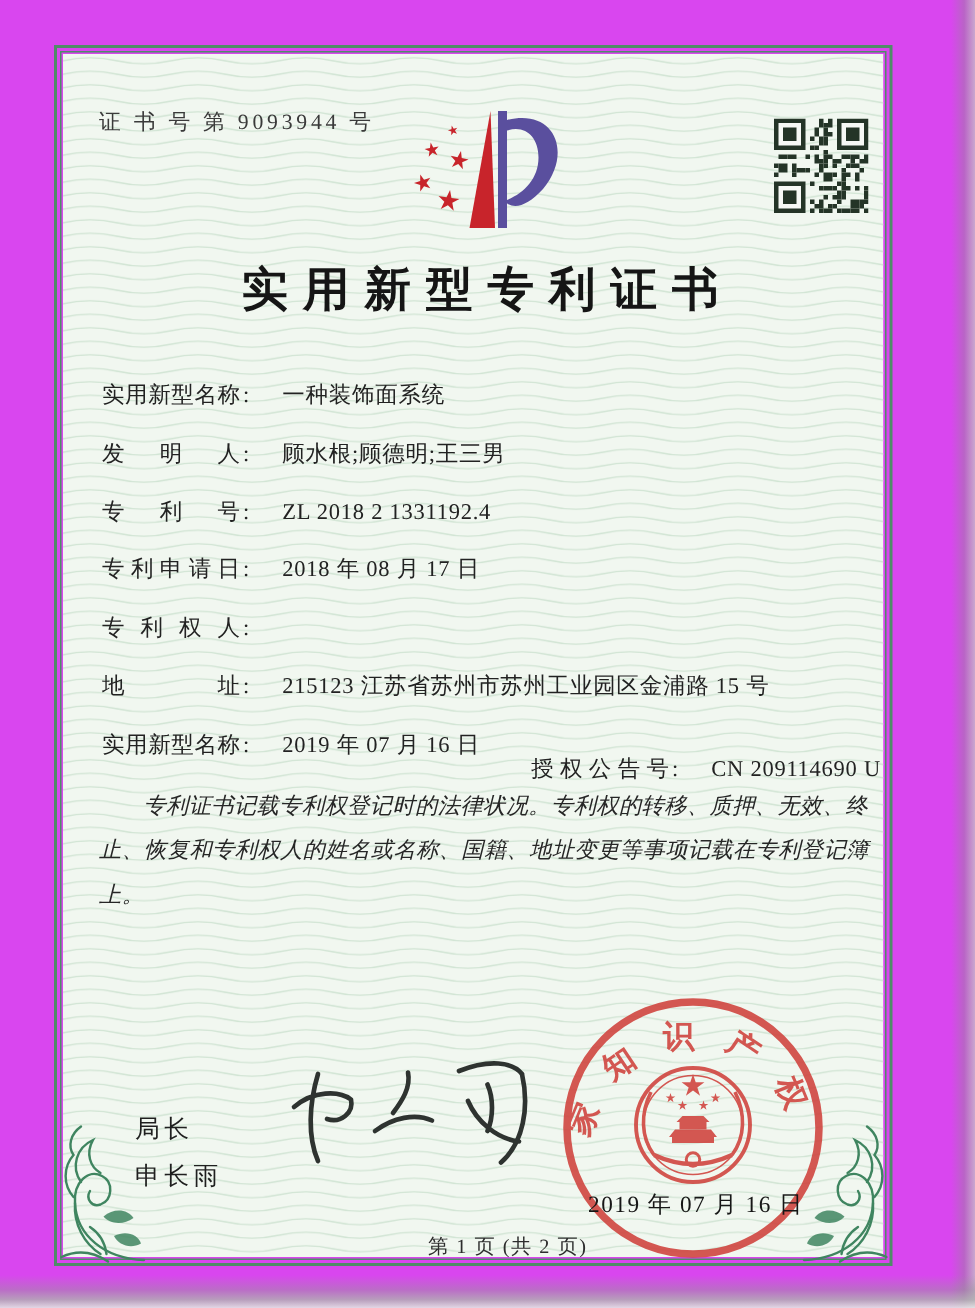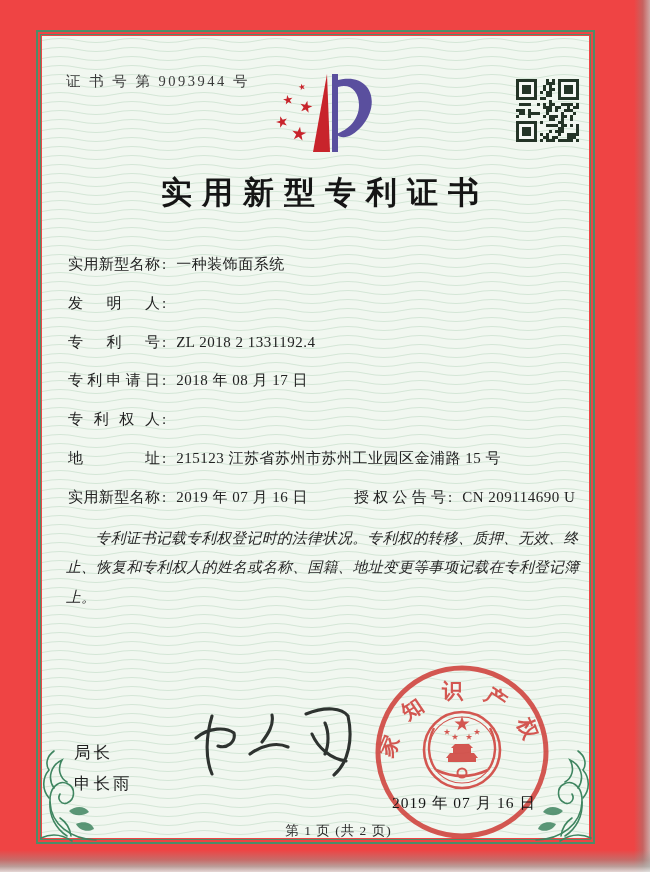--- a/index.html
+++ b/index.html
@@ -1,38 +1,38 @@
 <!DOCTYPE html>
 <html style="--border-green: #4f8c68; --texture-green: #cfe3d2; --texture-bg: #f1f7f0; --seal-red: #d0413c; --logo-red: #c8242b; --logo-purple: #5a4f9e; --qr-dark: #243427; --ornament-green: #3f8560;"><head>
 <meta charset="utf-8">
 <style>
   html,body{margin:0;padding:0;background:#eceeec;}
-  #stage{position:relative;width:650px;height:872px;background:#ef4444;overflow:hidden;
+  #stage{position:relative;width:650px;height:872px;background:#d946ef;overflow:hidden;
          font-family:"Liberation Serif","DejaVu Serif",serif;color:#2b2b2b;}
   
   .frame{position:absolute;left:36px;top:30px;width:559px;height:814px;
          border:2px solid var(--border-green);box-sizing:border-box;}
   .frame-inner{position:absolute;inset:2px;border:1px solid var(--border-green);}
   .texture{position:absolute;inset:4px;}
   
   .abs{position:absolute;}
   .cert-no{left:66px;top:72px;font-size:14.5px;letter-spacing:2.5px;color:#3a3a3a;}
   .title{left:0;right:0;top:172px;text-align:center;font-size:31px;font-weight:700;
          letter-spacing:10px;color:#151515;}
   .fields{left:68px;top:254px;width:522px;}
   .field-row{height:38.8px;display:flex;align-items:flex-start;position:relative;
              font-size:15px;line-height:20px;}
   .f-label{display:inline-block;width:92px;text-align-last:justify;text-align:justify;color:#222;}
   .f-colon{margin:0 10px 0 2px;color:#222;}
-  .f-value{color:#222;letter-spacing:0.5px;}
-  .auth-second{position:absolute;left:286px;top:0;display:flex;align-items:flex-start;}
+  .f-value{color:#222;letter-spacing:0.5px;margin-left:12px;}
+  .auth-second{position:absolute;left:286px;top:16px;display:flex;align-items:flex-start;}
   .body-text{left:66px;top:524px;width:520px;font-size:14.8px;line-height:29.4px;
              font-style:italic;color:#262626;letter-spacing:0.3px;}
   .body-text p{margin:0;text-indent:2em;}
-  .signoff{left:74px;top:737px;font-size:16.5px;line-height:31px;letter-spacing:3px;color:#1f1f1f;}
+  .signoff{left:90px;top:737px;font-size:16.5px;line-height:31px;letter-spacing:3px;color:#1f1f1f;}
   .seal-date{left:392px;top:793px;font-size:15.5px;letter-spacing:1px;color:#161616;z-index:6;}
   .footer{left:0;right:0;top:822px;text-align:center;font-size:13.5px;color:#2d2d2d;letter-spacing:1px;margin-left:27px;}
   
   .orn path{stroke:var(--ornament-green);fill:none;stroke-width:1.6;stroke-linecap:round;}
   .orn .leaf{fill:var(--ornament-green);stroke:none;opacity:.85;}
   .sig path{stroke:#2e3330;fill:none;stroke-width:3.1;stroke-linecap:round;stroke-linejoin:round;}
   
   .edge-right{position:absolute;top:0;right:0;width:16px;height:100%;z-index:9;
     background:linear-gradient(to right,rgba(140,146,140,0),rgba(138,144,138,.40) 55%,rgba(196,200,196,.75));}
   .edge-bottom{position:absolute;left:0;bottom:0;width:100%;height:22px;z-index:9;
@@ -202,20 +202,21 @@
 
   <div class="abs fields">
     <div class="field-row">
       <span class="f-label">实用新型名称</span>
         <span class="f-colon">:</span>
         <span class="f-value">一种装饰面系统</span>
     </div>
     <div class="field-row">
       <span class="f-label">发明人</span>
         <span class="f-colon">:</span>
+        <span class="f-value">顾水根;顾德明;王三男</span>
     </div>
     <div class="field-row">
       <span class="f-label">专利号</span>
         <span class="f-colon">:</span>
         <span class="f-value">ZL 2018 2 1331192.4</span>
     </div>
     <div class="field-row">
       <span class="f-label">专利申请日</span>
         <span class="f-colon">:</span>
         <span class="f-value">2018 年 08 月 17 日</span>

